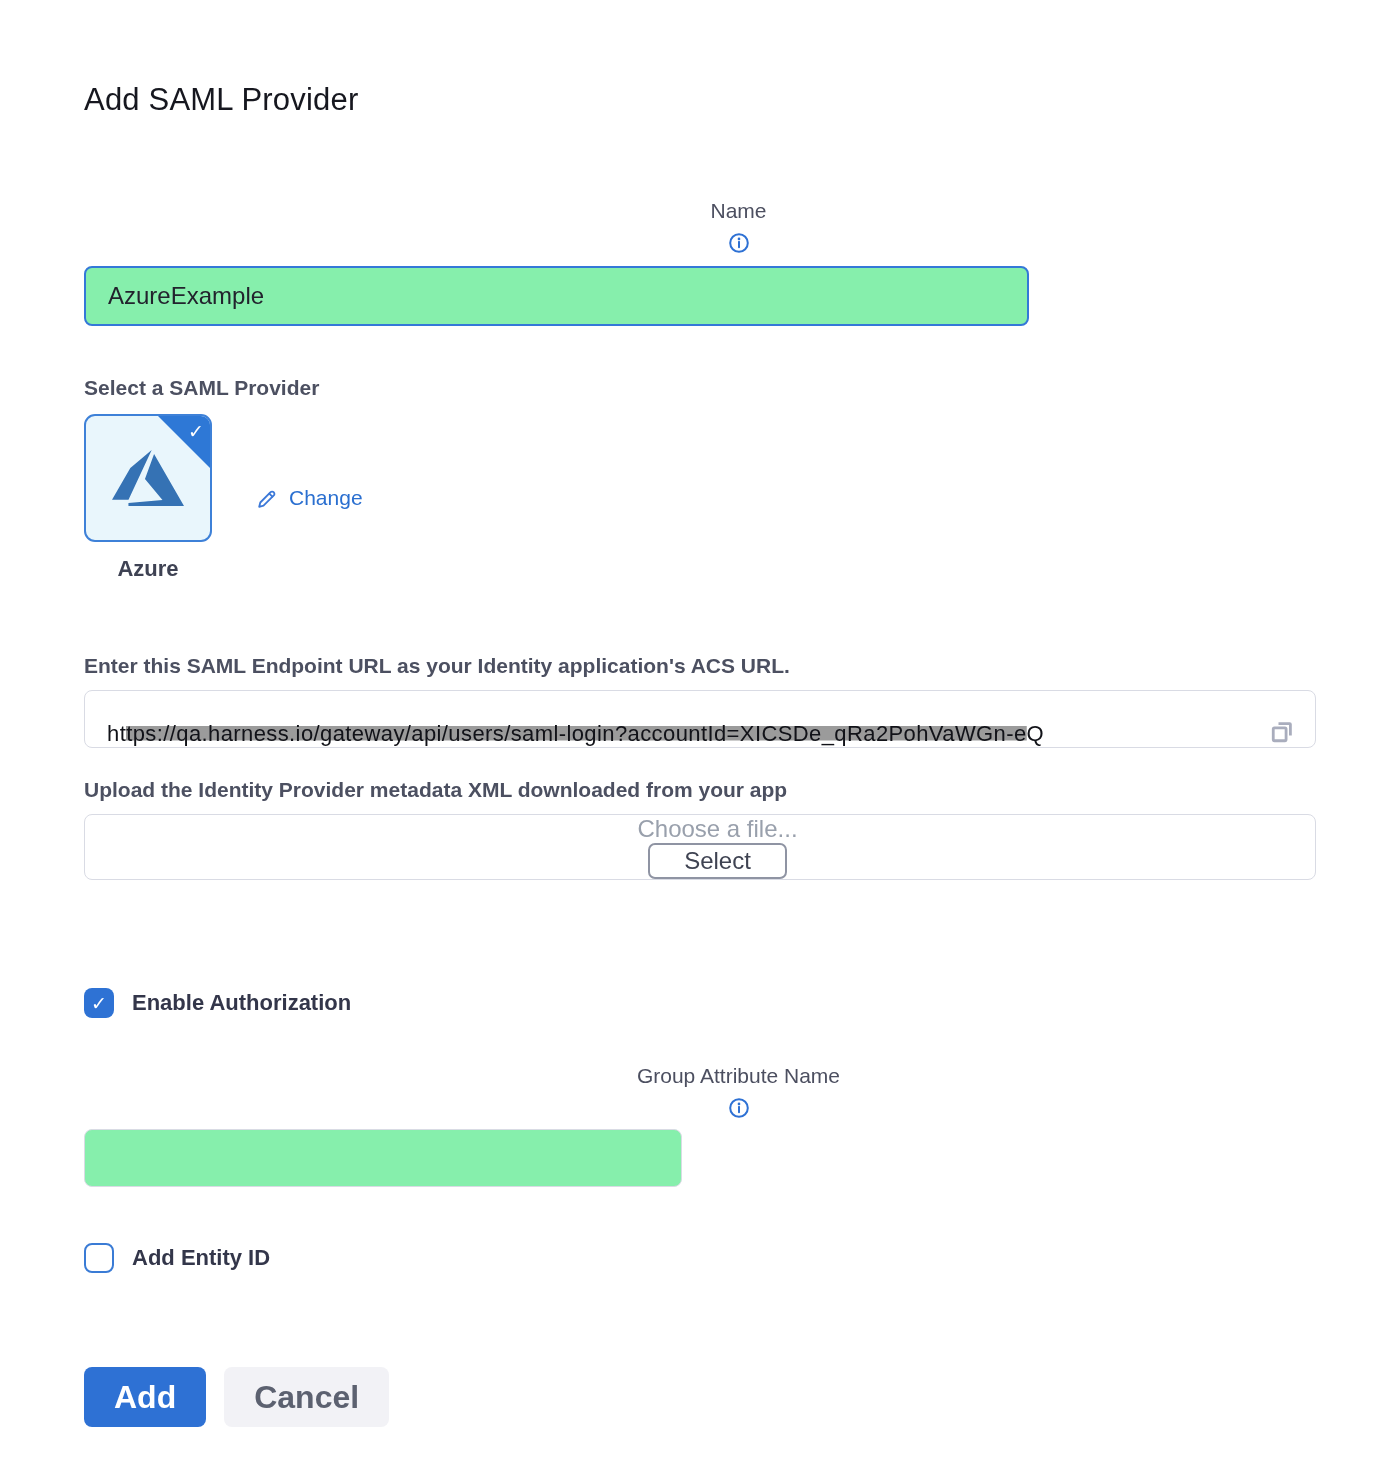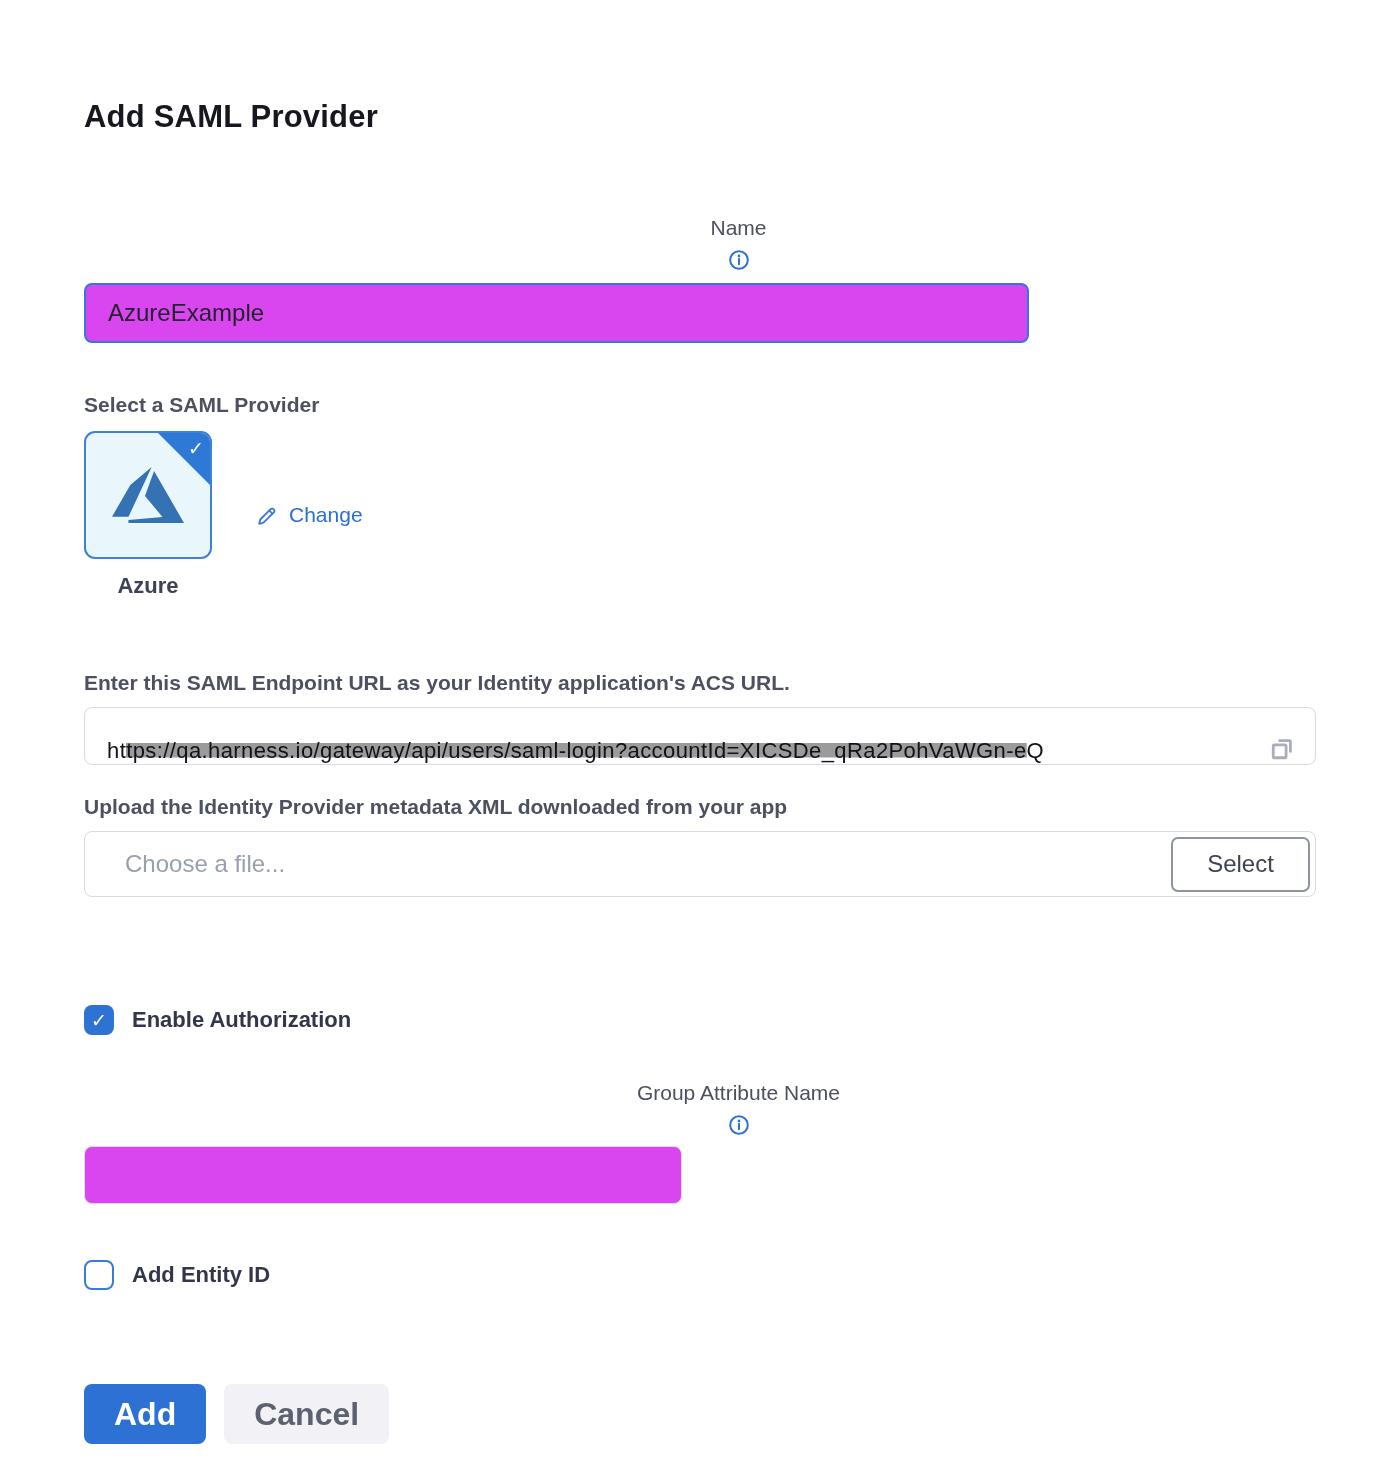--- a/index.html
+++ b/index.html
@@ -8,24 +8,23 @@
     width: 1393px;
     min-height: 1477px;
     font-family: "Liberation Sans", "DejaVu Sans", sans-serif;
     color: #1c1d26;
     position: relative;
   }
   .page { padding: 82px 0 40px 84px; width: 1393px; }
 
   h1.page-title {
     font-size: 31px;
-    font-weight: 700;
+    font-weight: 400;
     color: #16171f;
     letter-spacing: 0.2px;
-    margin-top: 17px;
   }
 
   .label-row {
     display: flex;
     align-items: center;
     gap: 9px;
     margin-top: 81px;
     flex-direction: column;
   }
   .label-row .field-label {
@@ -46,21 +45,21 @@
     margin-top: 12px;
     height: 60px;
     width: 945px;
     border: 2px solid #3478d8;
     border-radius: 8px;
     font-family: "Liberation Sans", "DejaVu Sans", sans-serif;
     font-size: 24px;
     color: #22232d;
     padding: 0 22px;
     outline: none;
-    background: #d946ef;
+    background: #86efac;
   }
 
   .provider-section-label { margin-top: 50px; }
 
   .provider-row {
     margin-top: 14px;
     display: flex;
     align-items: center;
   }
   .provider-tile-wrap { width: 128px; }
@@ -152,20 +151,21 @@
   .file-field {
     margin-top: 12px;
     width: 1232px;
     height: 66px;
     border: 1px solid #d9dbe4;
     border-radius: 8px;
     display: flex;
     align-items: center;
     padding: 0 5px 0 40px;
     background: #fff;
+    flex-direction: column;
   }
   .file-placeholder {
     flex: 1;
     font-size: 24px;
     color: #99a0ac;
   }
   .upload-btn {
     height: 55px;
     min-width: 139px;
     padding: 0 26px;

